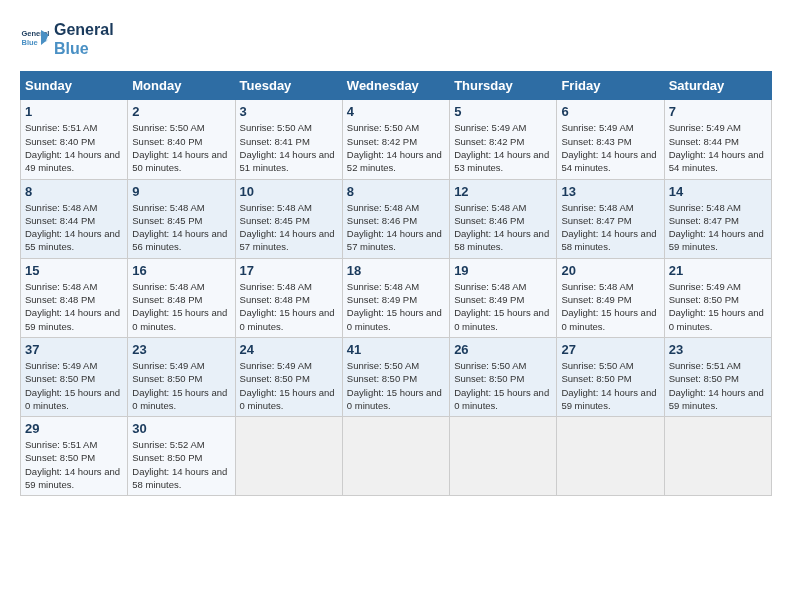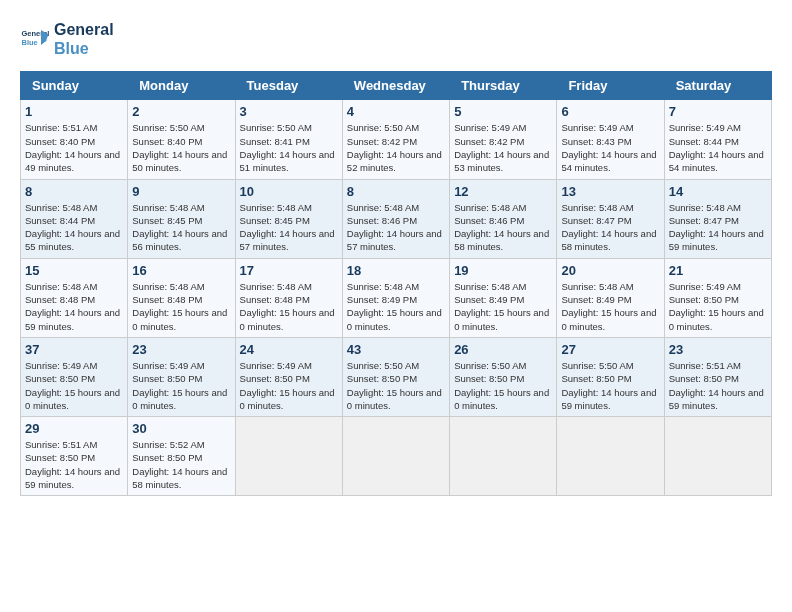--- a/index.html
+++ b/index.html
@@ -34,21 +34,21 @@
       color: #333;
     }
     .calendar {
       width: 100%;
       border-collapse: collapse;
       font-size: 10px;
     }
     .calendar thead th {
       background-color: #2e6da4;
       color: white;
-      padding: 6px 11px;
+      padding: 6px 4px;
       text-align: left;
       font-size: 13px;
       font-weight: bold;
       border: 1px solid #2e6da4;
     }
     .calendar tbody td {
       vertical-align: top;
       border: 1px solid #ccc;
       padding: 4px;
       width: 107px;
@@ -257,21 +257,21 @@
           Sunrise: 5:49 AM<br>Sunset: 8:50 PM<br>Daylight: 15 hours and 0 minutes.
         </div>
       </td>
         <td>
         <div class="day-number">24</div>
         <div class="day-info">
           Sunrise: 5:49 AM<br>Sunset: 8:50 PM<br>Daylight: 15 hours and 0 minutes.
         </div>
       </td>
         <td>
-        <div class="day-number">43</div>
+        <div class="day-number">41</div>
         <div class="day-info">
           Sunrise: 5:50 AM<br>Sunset: 8:50 PM<br>Daylight: 15 hours and 0 minutes.
         </div>
       </td>
         <td>
         <div class="day-number">26</div>
         <div class="day-info">
           Sunrise: 5:50 AM<br>Sunset: 8:50 PM<br>Daylight: 15 hours and 0 minutes.
         </div>
       </td>

